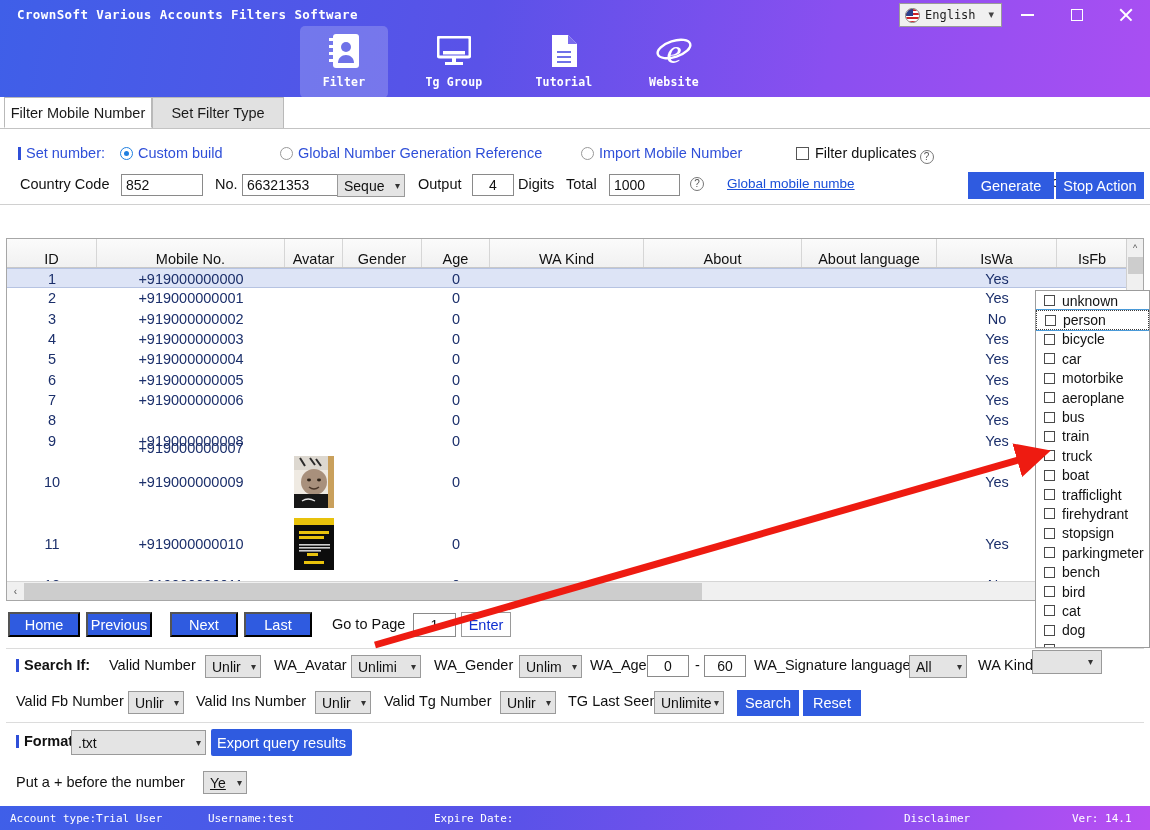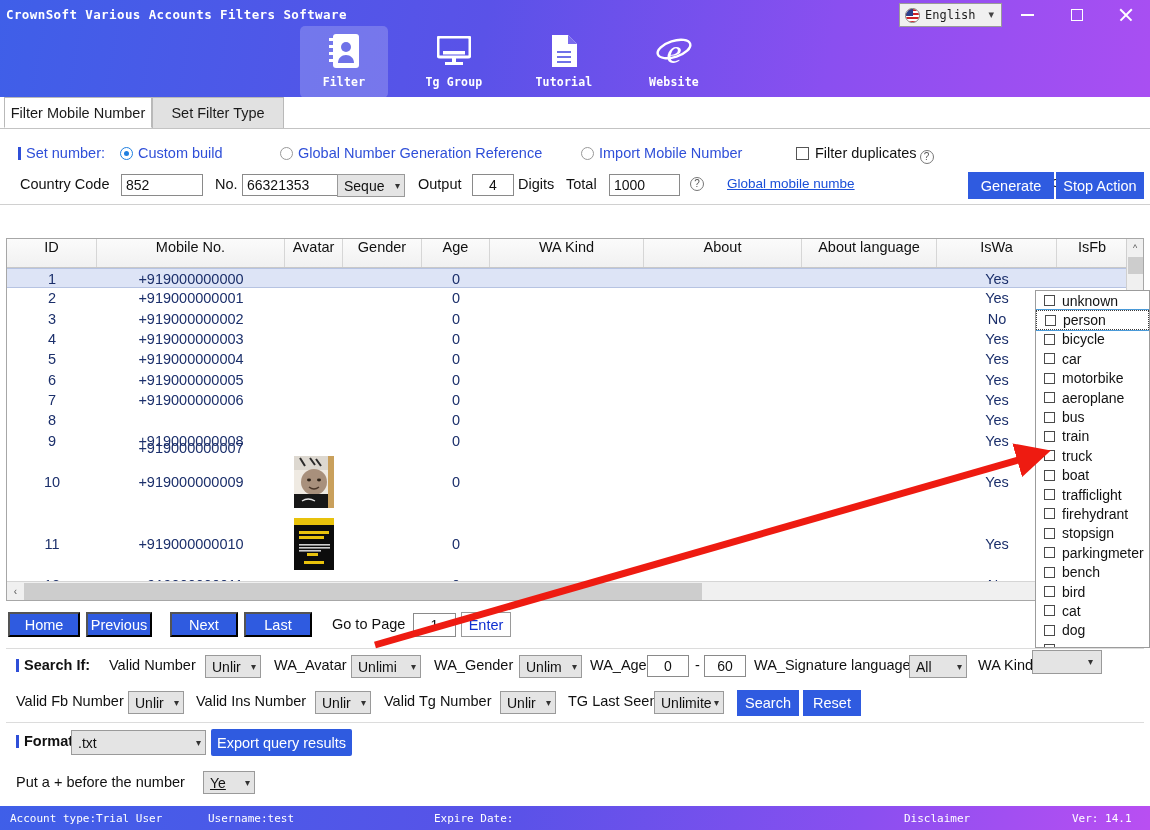--- a/index.html
+++ b/index.html
@@ -12,21 +12,21 @@
     position:relative;
     -webkit-font-smoothing: antialiased;
   }
 
   
   #header {
     position:absolute; left:0; top:0; width:1150px; height:97px;
     background:linear-gradient(100deg,#3f5fe8 0%,#5a52e8 42%,#8a4ff0 72%,#a94ff2 100%);
   }
   #app-title {
-    position:absolute; left:6px; top:7px;
+    position:absolute; left:17px; top:7px;
     font-family:"DejaVu Sans Mono","Liberation Mono",monospace;
     font-size:12.5px; font-weight:bold; color:#ffffff; letter-spacing:.4px;
   }
   
   #lang-box {
     position:absolute; right:148px; top:3px; width:103px; height:24px;
     background:#f0f0f0; border:1px solid #9a9a9a;
     display:flex; align-items:center; gap:5px; padding-left:5px;
   }
   #flag { width:17px; height:12px; border-radius:50%/50%; position:relative; overflow:hidden;
@@ -96,21 +96,21 @@
            font-size:10px; line-height:12px; text-align:center; color:#555; vertical-align:-2px; }
   .bluebtn { background:#2f5be0; color:#fff; border:none; font-size:14.5px;
              font-family:"Liberation Sans",sans-serif; cursor:pointer; display:inline-flex;
              align-items:center; justify-content:center; }
 
   
   #tablewrap { position:absolute; left:6px; top:238px; width:1138px; height:363px;
                border:1px solid #a7a7a7; background:#fff; overflow:hidden; }
   #thead { position:absolute; left:0; top:0; width:1121px; height:29px;
            background:linear-gradient(#fbfbfb,#f1f1f1); border-bottom:1px solid #c8c8c8; }
-  .th { position:absolute; top:0; height:28px; display:flex; align-items:flex-start;
+  .th { position:absolute; top:0; height:28px; display:flex; align-items:flex-end;
         justify-content:center; font-size:14.5px; color:#111;
         border-right:1px solid #d6d6d6; }
   #tbody { position:absolute; left:0; top:29px; width:1121px; height:314px; }
   .trow { position:absolute; left:0; width:1121px; }
   .trow.sel { background:#dde4f6; border-top:1px solid #b6c3e2; border-bottom:1px solid #b6c3e2; }
   .cell { position:absolute; font-size:14.5px; color:#1b2f6b; display:flex; align-items:center; }
   .c-id { left:0; width:90px; justify-content:center; }
   .c-mob { left:90px; width:188px; justify-content:center; }
   .c-av { left:278px; width:58px; justify-content:center; }
   .c-age { left:415px; width:68px; justify-content:center; }
@@ -513,21 +513,21 @@
 <div id="formatpanel">
   <div style="position:absolute;left:10px;top:10px;font-size:14.5px;font-weight:bold;color:#111;">
     <span class="marker"></span><span>Format:</span>
   </div>
   <div class="tselect" style="position:absolute;left:65px;top:7px;width:135px;height:25px;">
     <span>.txt</span>
       <span class="caret">▾</span>
   </div>
   <button class="bluebtn" style="position:absolute;left:205px;top:6px;width:141px;height:27px;border-radius:2px;">Export query results</button>
   <div style="position:absolute;left:10px;top:51px;" class="rowlabel">Put a + before the number</div>
-  <div class="tselect" style="position:absolute;left:197px;top:48px;width:52px;text-decoration:underline;">
+  <div class="tselect" style="position:absolute;left:197px;top:48px;width:44px;text-decoration:underline;">
     <span>Ye</span>
       <span class="caret">▾</span>
   </div>
 </div>
 
 <div id="wakind-combo">
   <span class="caret" style="right:8px;top:11px;">▾</span>
 </div>
 
 <div id="dropdown">

